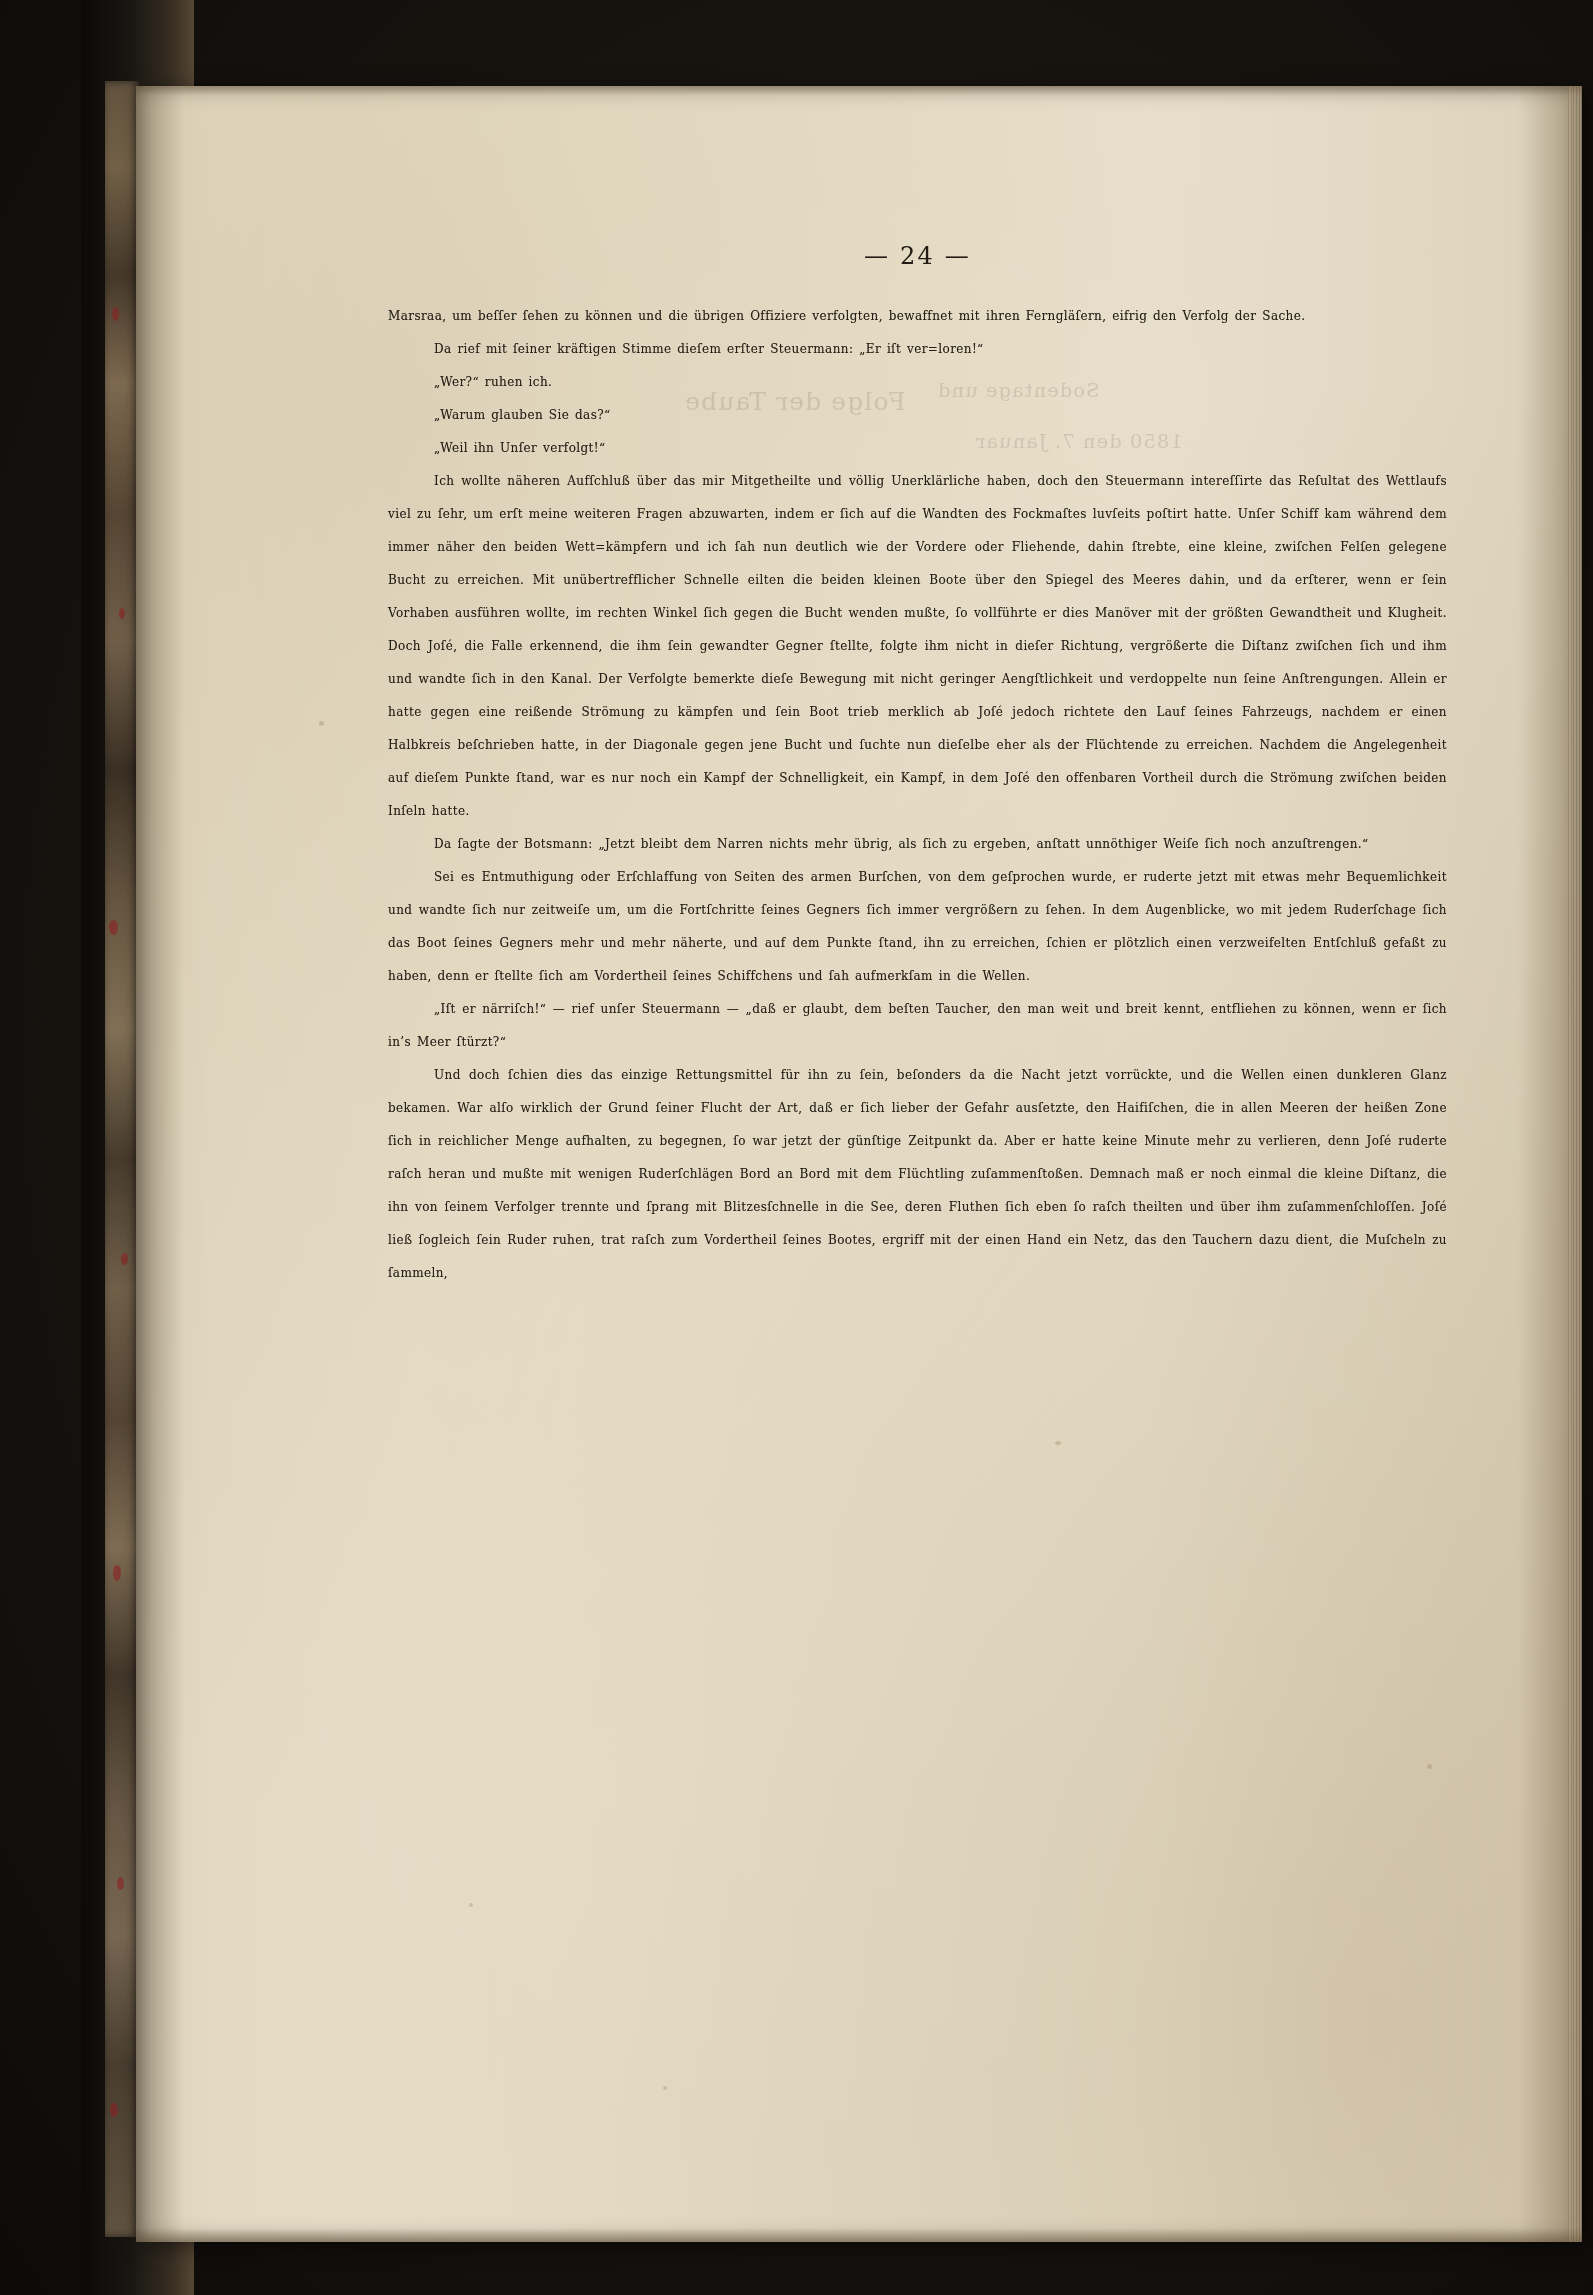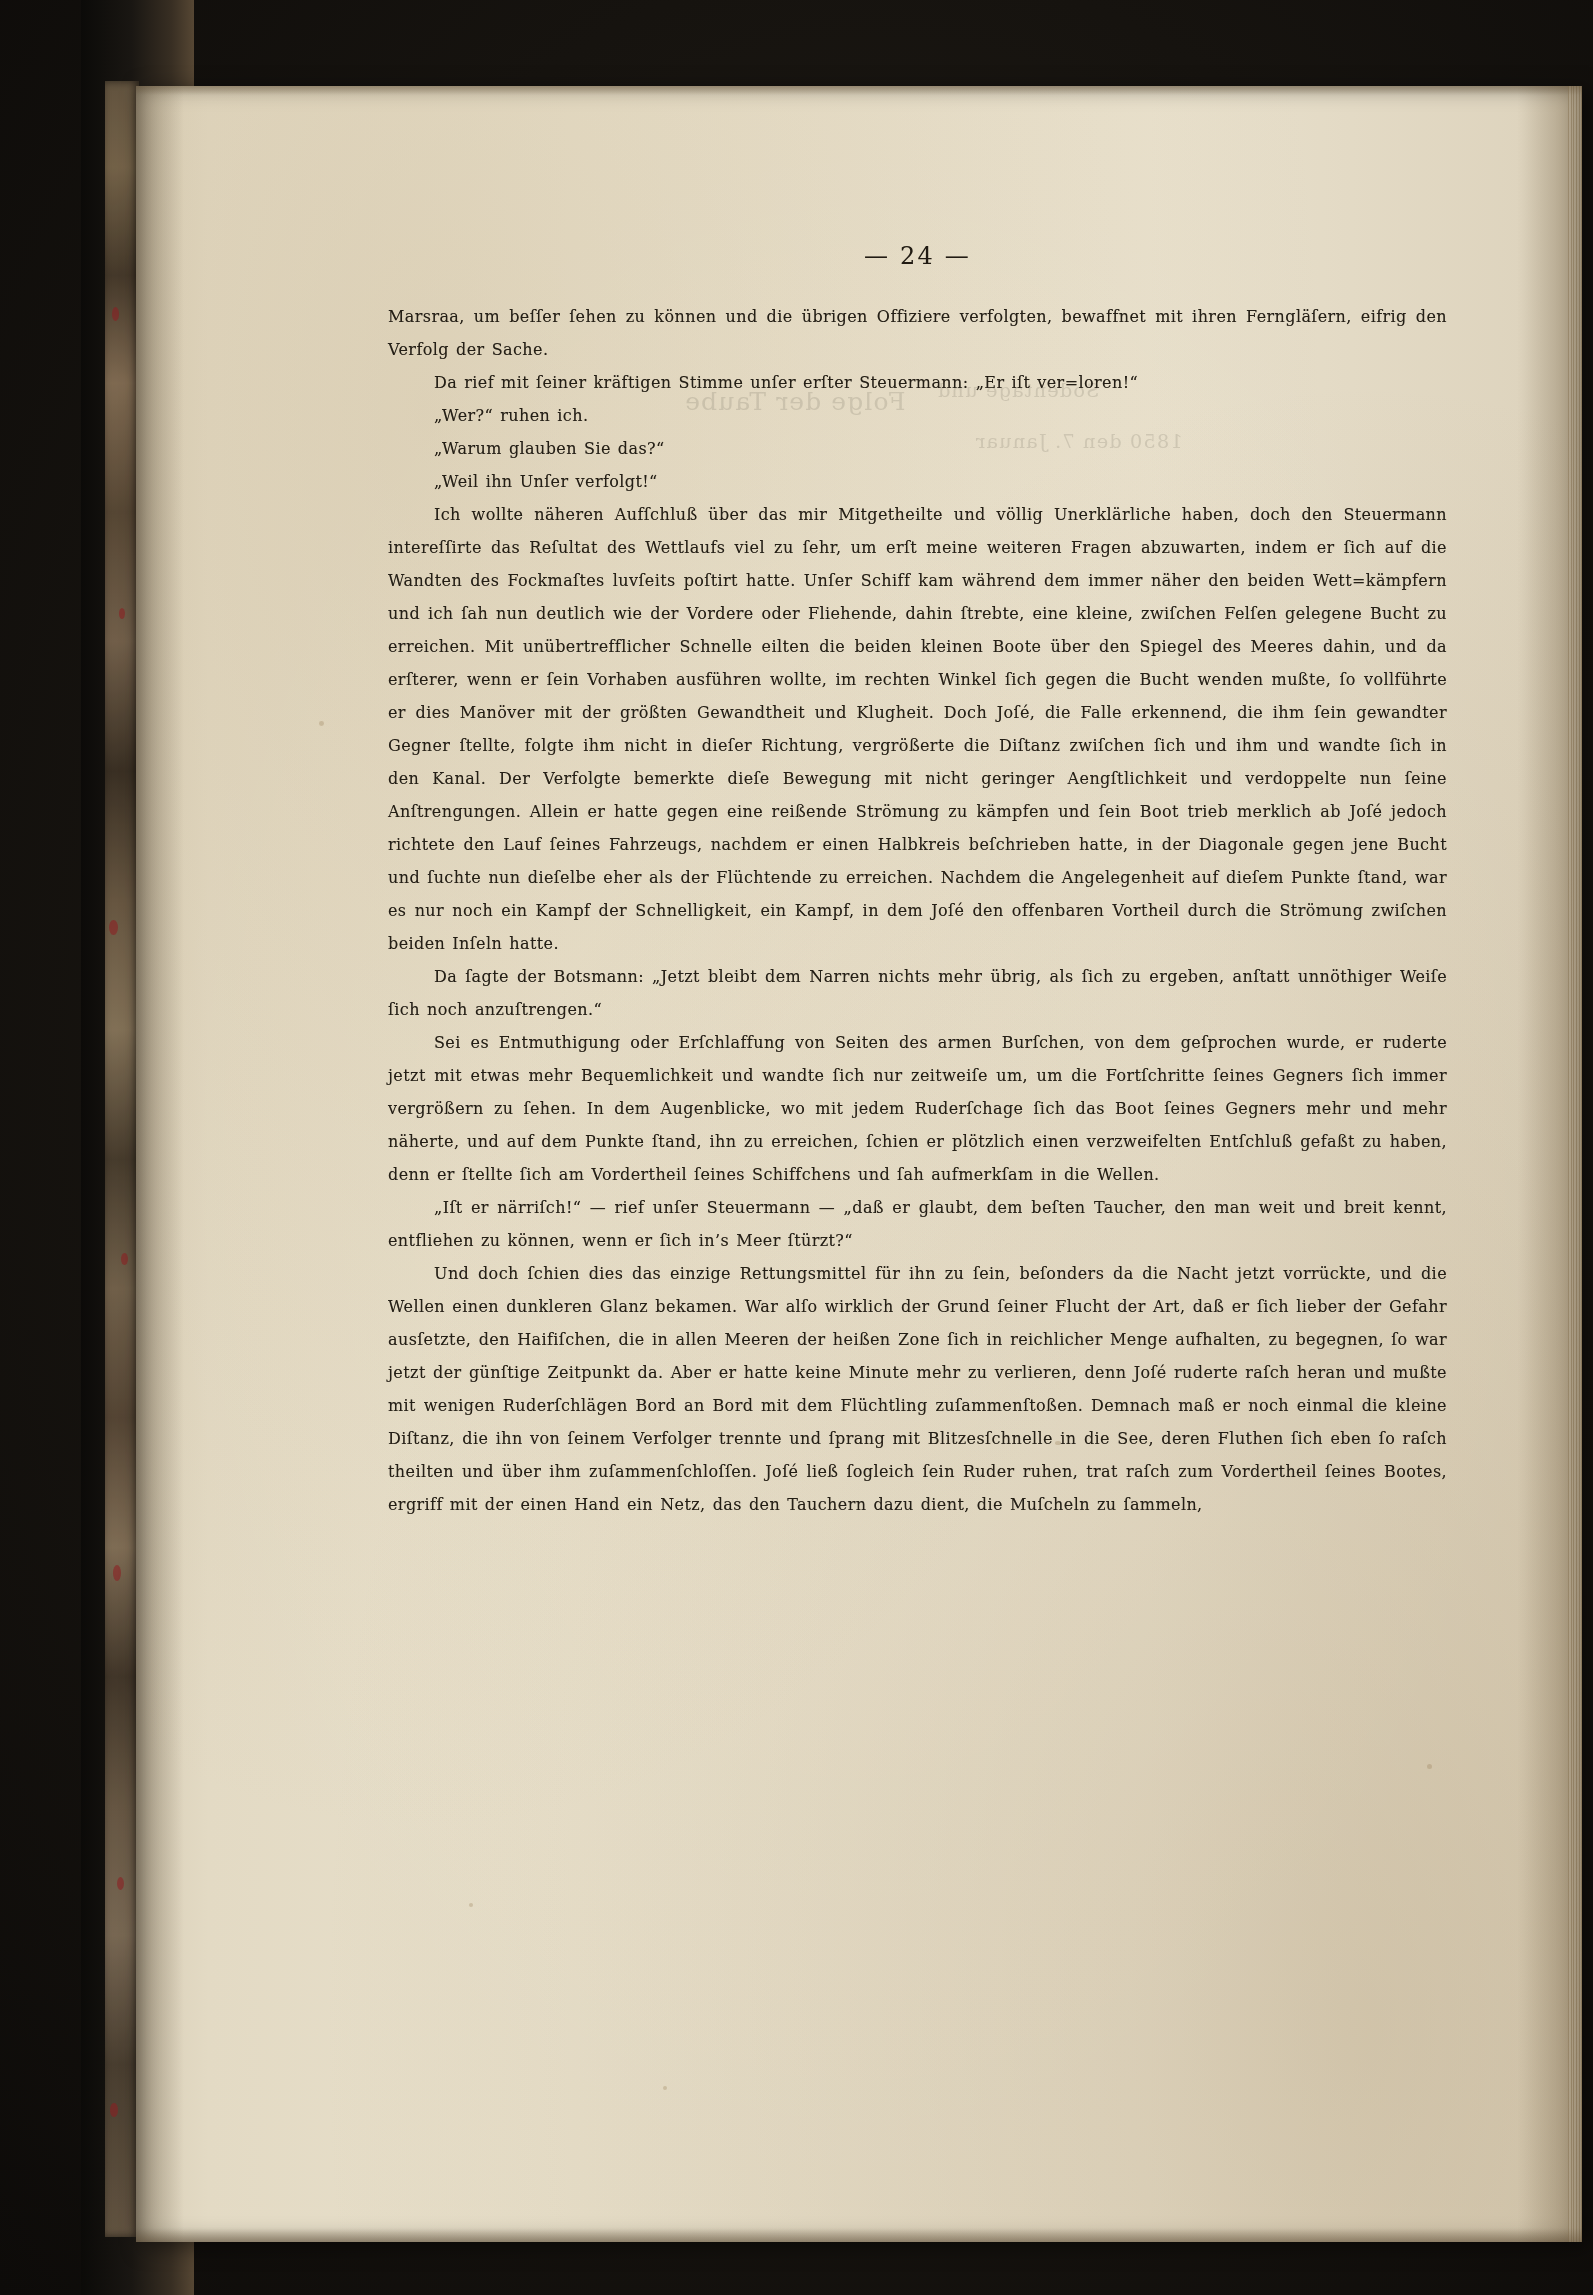--- a/index.html
+++ b/index.html
@@ -112,21 +112,21 @@
   .folio {
     text-align: center;
     font-size: 24px;
     letter-spacing: 2.2px;
     color: #272118;
     margin-bottom: 30px;
     font-family: "DejaVu Serif", serif;
   }
   p.para {
     margin: 0;
-    font-size: 16px;
+    font-size: 12px;
     line-height: 33px;
     color: #2a241b;
     text-align: justify;
     letter-spacing: 0.4px;
     word-spacing: 1.6px;
     font-family: "DejaVu Serif", serif;
     text-shadow: 0 0 0.5px rgba(42,36,27,0.30);
   }
   p.indent { text-indent: 46px; }
   p.noindent { text-indent: 0; }
@@ -197,21 +197,21 @@
   <div class="fox" style="left:1226px; top:462px; width:3.8px; height:3.8px;"></div>
   <div class="fox" style="left:919px; top:1355px; width:6px; height:4.3px;"></div>
   <div class="fox" style="left:333px; top:1817px; width:4.3px; height:4.3px;"></div>
   <div class="fox" style="left:1291px; top:1678px; width:5.4px; height:5.4px;"></div>
   <div class="fox" style="left:527px; top:2000px; width:3.8px; height:3.8px;"></div>
 
   <div class="text-column">
     <div class="folio">— 24 —</div>
 
     <p class="para noindent">Marsraa, um beſſer ſehen zu können und die übrigen Offiziere verfolgten, bewaffnet mit ihren Ferngläſern, eifrig den Verfolg der Sache.</p>
-    <p class="para indent">Da rief mit ſeiner kräftigen Stimme unſer erſter Steuermann: „Er iſt ver=loren!“</p>
+    <p class="para indent">Da rief mit ſeiner kräftigen Stimme dieſem erſter Steuermann: „Er iſt ver=loren!“</p>
     <p class="para dialog">„Wer?“ ruhen ich.</p>
     <p class="para dialog">„Warum glauben Sie das?“</p>
     <p class="para dialog">„Weil ihn Unſer verfolgt!“</p>
     <p class="para indent">Ich wollte näheren Aufſchluß über das mir Mitgetheilte und völlig Unerklärliche haben, doch den Steuermann intereſſirte das Reſultat des Wettlaufs viel zu ſehr, um erſt meine weiteren Fragen abzuwarten, indem er ſich auf die Wandten des Fockmaſtes luvſeits poſtirt hatte. Unſer Schiff kam während dem immer näher den beiden Wett=kämpfern und ich ſah nun deutlich wie der Vordere oder Fliehende, dahin ſtrebte, eine kleine, zwiſchen Felſen gelegene Bucht zu erreichen. Mit unübertrefflicher Schnelle eilten die beiden kleinen Boote über den Spiegel des Meeres dahin, und da erſterer, wenn er ſein Vorhaben ausführen wollte, im rechten Winkel ſich gegen die Bucht wenden mußte, ſo vollführte er dies Manöver mit der größten Gewandtheit und Klugheit. Doch Joſé, die Falle erkennend, die ihm ſein gewandter Gegner ſtellte, folgte ihm nicht in dieſer Richtung, vergrößerte die Diſtanz zwiſchen ſich und ihm und wandte ſich in den Kanal. Der Verfolgte bemerkte dieſe Bewegung mit nicht geringer Aengſtlichkeit und verdoppelte nun ſeine Anſtrengungen. Allein er hatte gegen eine reißende Strömung zu kämpfen und ſein Boot trieb merklich ab Joſé jedoch richtete den Lauf ſeines Fahrzeugs, nachdem er einen Halbkreis beſchrieben hatte, in der Diagonale gegen jene Bucht und ſuchte nun dieſelbe eher als der Flüchtende zu erreichen. Nachdem die Angelegenheit auf dieſem Punkte ſtand, war es nur noch ein Kampf der Schnelligkeit, ein Kampf, in dem Joſé den offenbaren Vortheil durch die Strömung zwiſchen beiden Inſeln hatte.</p>
     <p class="para indent">Da ſagte der Botsmann: „Jetzt bleibt dem Narren nichts mehr übrig, als ſich zu ergeben, anſtatt unnöthiger Weiſe ſich noch anzuſtrengen.“</p>
     <p class="para indent">Sei es Entmuthigung oder Erſchlaffung von Seiten des armen Burſchen, von dem geſprochen wurde, er ruderte jetzt mit etwas mehr Bequemlichkeit und wandte ſich nur zeitweiſe um, um die Fortſchritte ſeines Gegners ſich immer vergrößern zu ſehen. In dem Augenblicke, wo mit jedem Ruderſchage ſich das Boot ſeines Gegners mehr und mehr näherte, und auf dem Punkte ſtand, ihn zu erreichen, ſchien er plötzlich einen verzweifelten Entſchluß gefaßt zu haben, denn er ſtellte ſich am Vordertheil ſeines Schiffchens und ſah aufmerkſam in die Wellen.</p>
     <p class="para indent">„Iſt er närriſch!“ — rief unſer Steuermann — „daß er glaubt, dem beſten Taucher, den man weit und breit kennt, entfliehen zu können, wenn er ſich in’s Meer ſtürzt?“</p>
     <p class="para indent">Und doch ſchien dies das einzige Rettungsmittel für ihn zu ſein, beſonders da die Nacht jetzt vorrückte, und die Wellen einen dunkleren Glanz bekamen. War alſo wirklich der Grund ſeiner Flucht der Art, daß er ſich lieber der Gefahr ausſetzte, den Haifiſchen, die in allen Meeren der heißen Zone ſich in reichlicher Menge aufhalten, zu begegnen, ſo war jetzt der günſtige Zeitpunkt da. Aber er hatte keine Minute mehr zu verlieren, denn Joſé ruderte raſch heran und mußte mit wenigen Ruderſchlägen Bord an Bord mit dem Flüchtling zuſammenſtoßen. Demnach maß er noch einmal die kleine Diſtanz, die ihn von ſeinem Verfolger trennte und ſprang mit Blitzesſchnelle in die See, deren Fluthen ſich eben ſo raſch theilten und über ihm zuſammenſchloſſen. Joſé ließ ſogleich ſein Ruder ruhen, trat raſch zum Vordertheil ſeines Bootes, ergriff mit der einen Hand ein Netz, das den Tauchern dazu dient, die Muſcheln zu ſammeln,</p>
   </div>
 </div>

